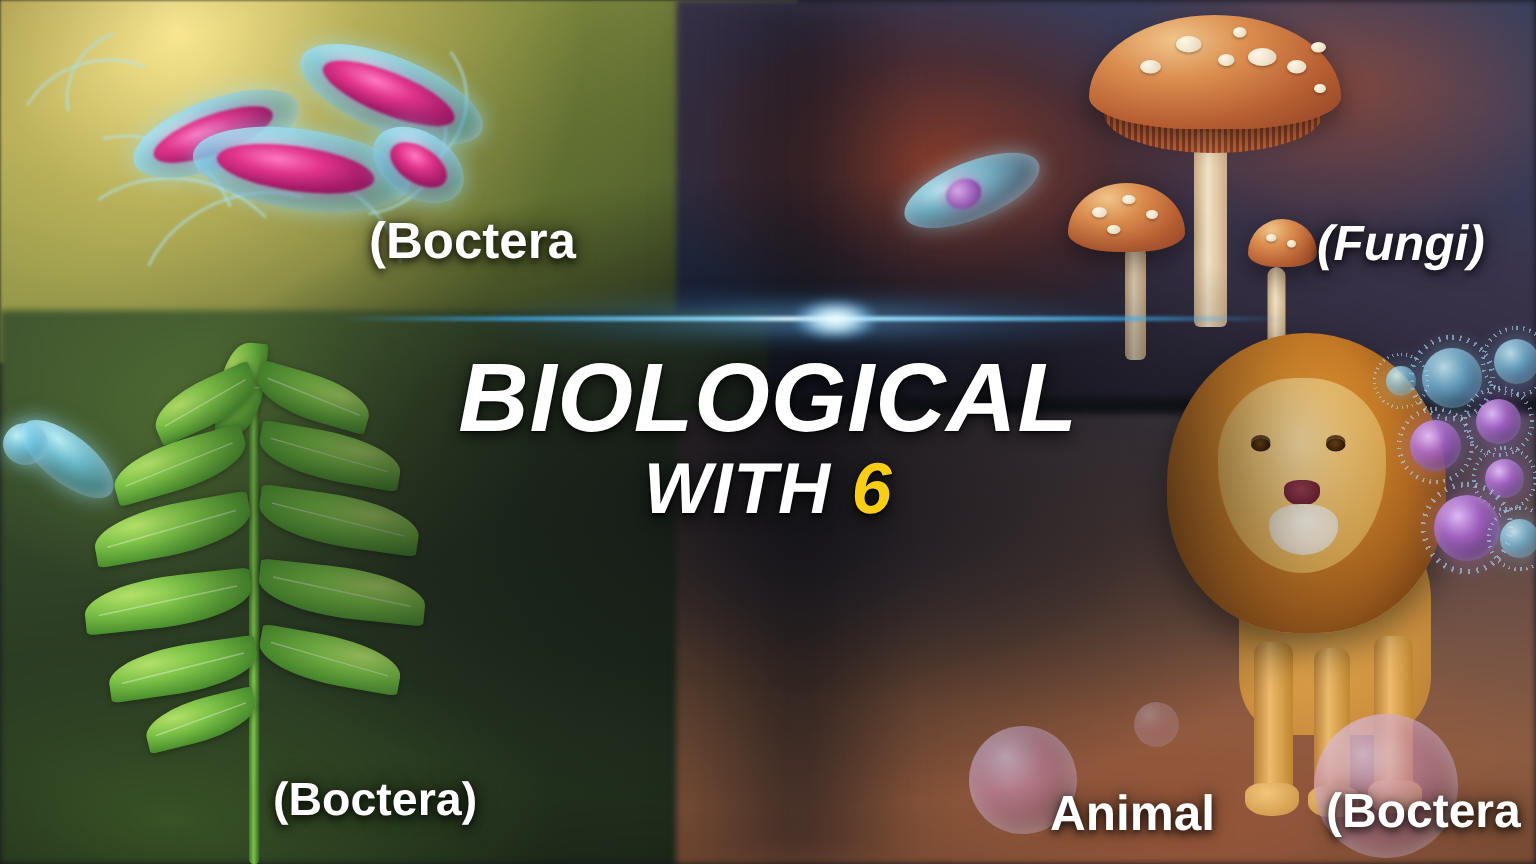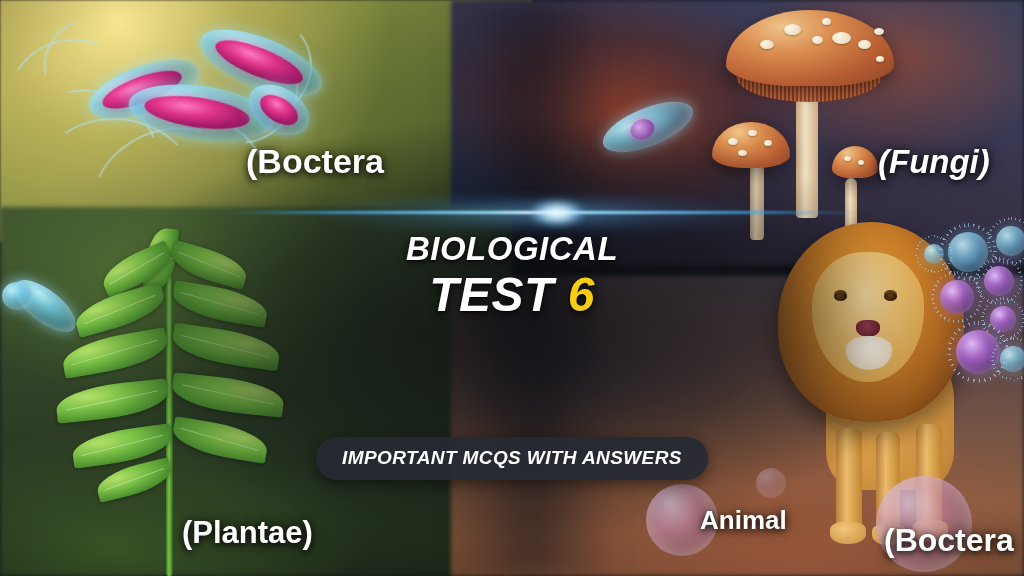--- a/index.html
+++ b/index.html
@@ -193,21 +193,21 @@
   .title-block{
     position:absolute;left:0;right:0;top:232px;
     text-align:center;
     z-index:40;
   }
   .t-line{
     font-weight:bold;font-style:italic;
     letter-spacing:.5px;line-height:1;
     text-shadow:0 3px 10px rgba(0,0,0,.75),0 1px 2px rgba(0,0,0,.9);
   }
-  .t1{font-size:33px;color:#ffffff;}
+  .t1{font-size:65px;color:#ffffff;}
   .t2{font-size:58px;color:#F7CE15;margin-top:4px;letter-spacing:0px;}
   .t3{font-size:48px;color:#ffffff;margin-top:6px;}
   .t3 .num{color:#F7CE15;}
 
   .pill{
     position:absolute;left:50%;top:437px;transform:translateX(-50%);
     background:rgba(38,42,52,.93);
     border-radius:22px;
     padding:10px 26px 11px;
     z-index:40;
@@ -221,21 +221,21 @@
 
   .klabel{
     position:absolute;z-index:45;
     color:#ffffff;font-weight:bold;
     text-shadow:0 2px 6px rgba(0,0,0,.85),0 0 14px rgba(0,0,0,.6);
     white-space:nowrap;
   }
   .k-bact{left:234px;top:142px;font-size:34px;padding-left:12px;}
   .k-fungi{left:878px;top:143px;font-size:33px;font-style:italic;}
   .k-plant{left:182px;top:515px;font-size:31px;}
-  .k-animal{left:700px;top:505px;font-size:26px;}
+  .k-animal{left:700px;top:523px;font-size:33px;}
   .k-protist{left:884px;top:522px;font-size:32px;}
 </style>
 </head>
 <body>
 
 <div class="stage">
 
   <div class="bg">
     <div class="q-tl"></div>
     <div class="q-tr"></div>
@@ -375,26 +375,23 @@
   <div class="vignette"></div>
 
   <div class="streak-wrap">
     <div class="streak-glow"></div>
     <div class="streak-line"></div>
     <div class="streak-core"></div>
   </div>
 
   <div class="title-block">
     <div class="t-line t1">BIOLOGICAL</div>
-    <div class="t-line t3"><span>TEST</span> <span class="num">6</span></div>
+    <div class="t-line t3"><span>WITH</span> <span class="num">6</span></div>
   </div>
 
-  <div class="pill">
-    <span>IMPORTANT MCQS WITH ANSWERS</span>
-  </div>
 
   <div class="klabel k-bact">(Boctera</div>
   <div class="klabel k-fungi">(Fungi)</div>
-  <div class="klabel k-plant">(Plantae)</div>
+  <div class="klabel k-plant">(Boctera)</div>
   <div class="klabel k-animal">Animal</div>
   <div class="klabel k-protist">(Boctera</div>
 
 </div>
 
 </body></html>

